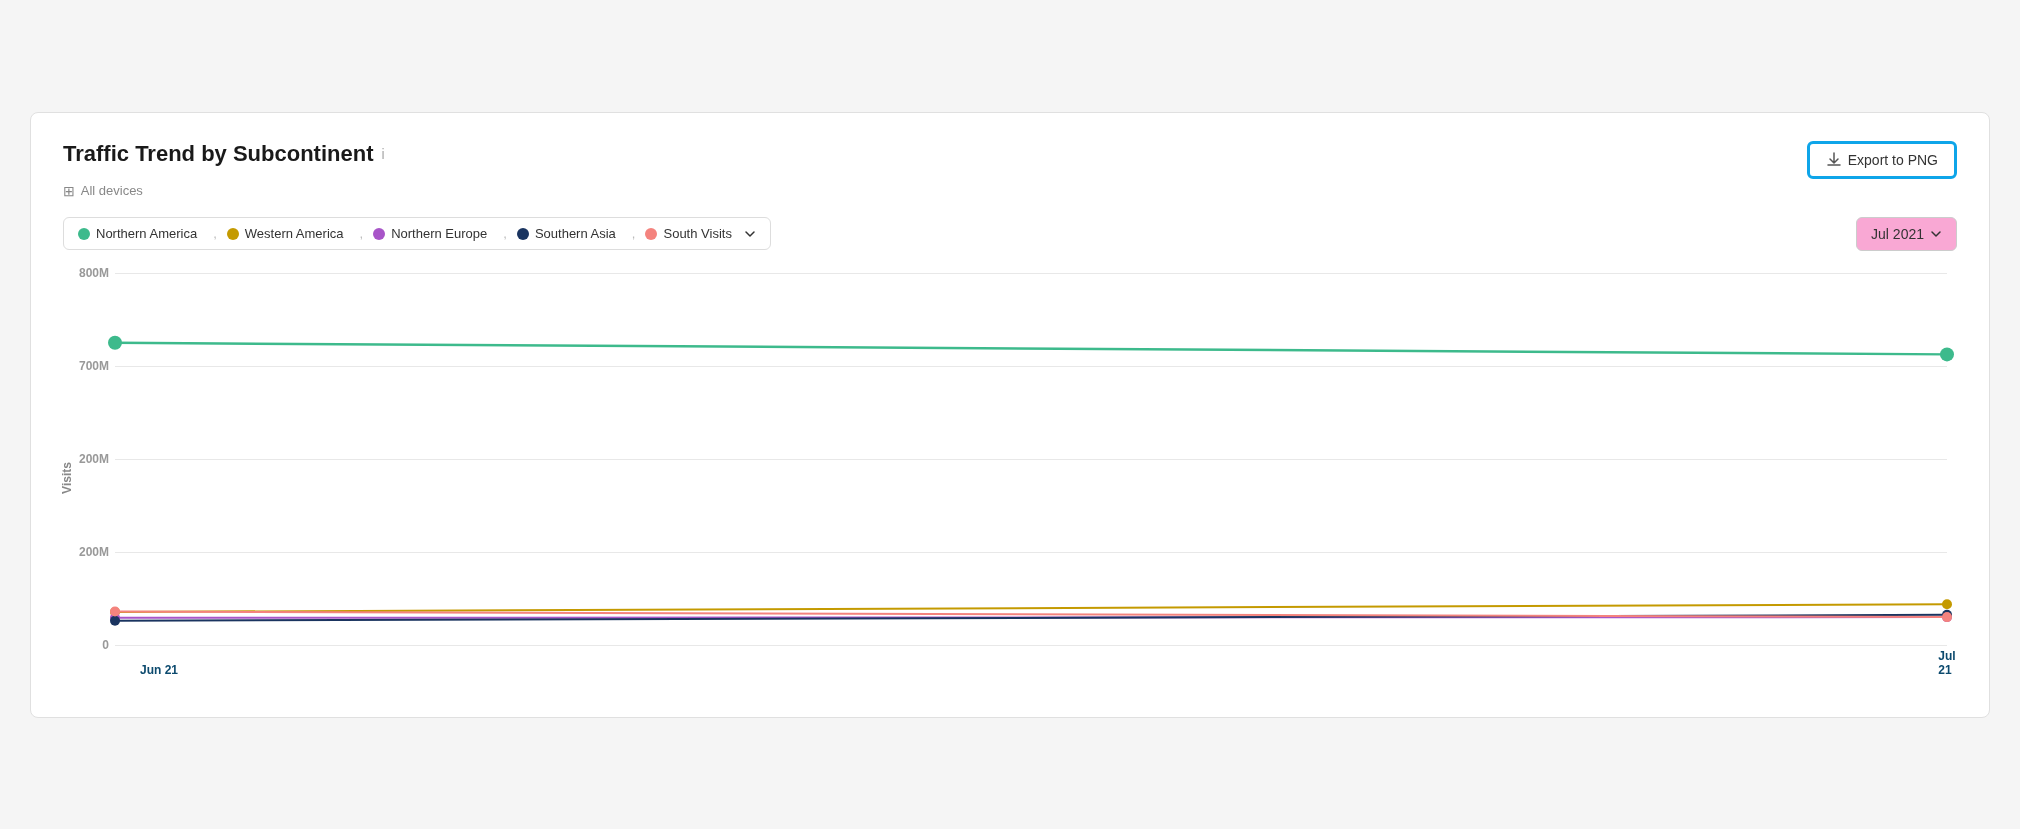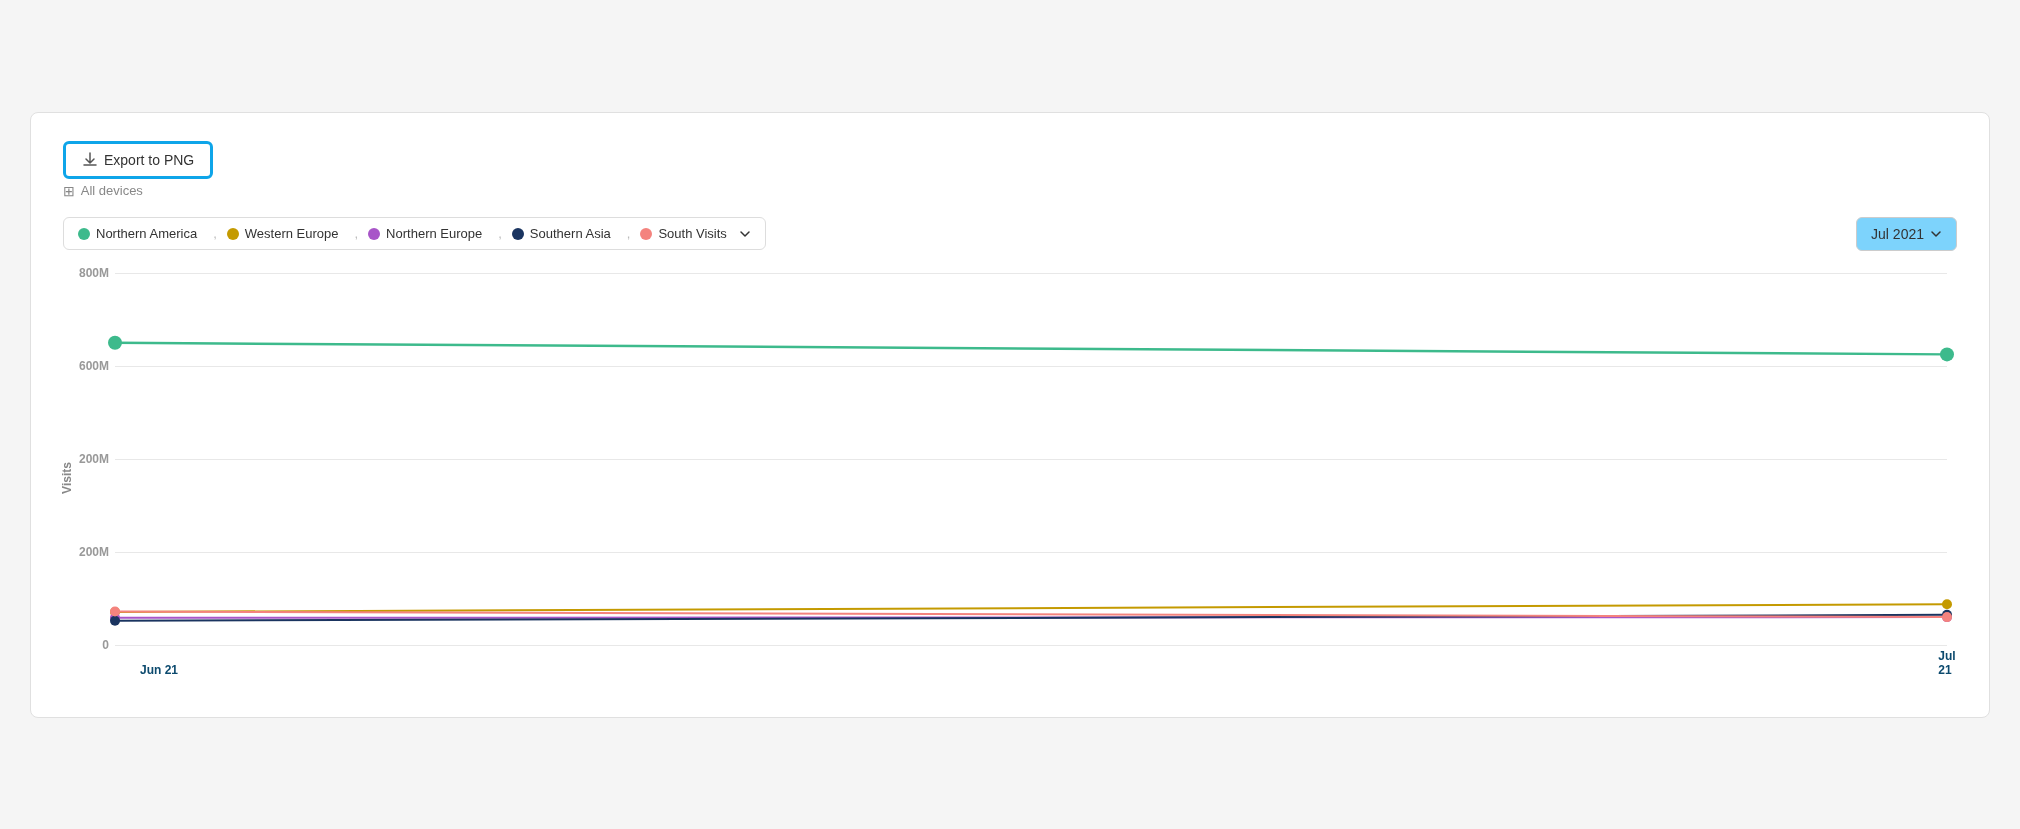--- a/index.html
+++ b/index.html
@@ -107,21 +107,21 @@
     }
     .date-selector {
       display: flex;
       align-items: center;
       gap: 6px;
       border: 1px solid #ccc;
       border-radius: 6px;
       padding: 8px 14px;
       font-size: 14px;
       color: #333;
-      background: #7dd3fc;
+      background: #f9a8d4;
       cursor: pointer;
     }
     .chart-area {
       position: relative;
       width: 100%;
       height: 430px;
       font-weight: bold;
     }
     .y-axis-label {
       position: absolute;
@@ -167,20 +167,24 @@
       width: 100%;
       height: 100%;
       overflow: visible;
     }
   </style>
 </head>
 <body>
 
 <div class="card">
   <div class="header-row">
+    <div class="title-group">
+      <span class="title">Traffic Trend by Subcontinent</span>
+      <span class="info-icon">i</span>
+    </div>
     <button class="export-btn">
       <svg width="16" height="16" viewBox="0 0 16 16" fill="none">
         <path d="M8 1v9M4 7l4 4 4-4M2 13h12" stroke="#555" stroke-width="1.5" stroke-linecap="round" stroke-linejoin="round"></path>
       </svg>
       <span>Export to PNG</span>
     </button>
   </div>
 
   <div class="subtitle-row">
     <span class="device-icon">⊞</span>
@@ -190,21 +194,21 @@
   <div class="controls-row">
     <div class="legend">
 
     <div class="legend-item">
           <span class="legend-dot" style="background: rgb(61, 186, 140);"></span>
           <span>Northern America</span>
           <span class="legend-sep">,</span>
         </div>
         <div class="legend-item">
           <span class="legend-dot" style="background: rgb(196, 154, 0);"></span>
-          <span>Western Europe</span>
+          <span>Western America</span>
           <span class="legend-sep">,</span>
         </div>
         <div class="legend-item">
           <span class="legend-dot" style="background: rgb(168, 85, 200);"></span>
           <span>Northern Europe</span>
           <span class="legend-sep">,</span>
         </div>
         <div class="legend-item">
           <span class="legend-dot" style="background: rgb(26, 52, 96);"></span>
           <span>Southern Asia</span>
@@ -228,21 +232,21 @@
     </button>
   </div>
 
   <div class="chart-area">
     <span class="y-axis-label">Visits</span>
     <div class="chart-inner">
 
       <div class="grid-line" style="top: 0%;"></div>
         <span class="y-label" style="top: 0%;">800M</span>
         <div class="grid-line" style="top: 25%;"></div>
-        <span class="y-label" style="top: 25%;">600M</span>
+        <span class="y-label" style="top: 25%;">700M</span>
         <div class="grid-line" style="top: 50%;"></div>
         <span class="y-label" style="top: 50%;">200M</span>
         <div class="grid-line" style="top: 75%;"></div>
         <span class="y-label" style="top: 75%;">200M</span>
         <div class="grid-line" style="top: 100%;"></div>
         <span class="y-label" style="top: 100%;">0</span>
         <svg class="chart-svg">
           <line x1="0%" y1="18.75%" x2="100%" y2="21.875%" stroke="#3dba8c" stroke-width="2.5"></line>
           <circle cx="0%" cy="18.75%" r="7" fill="#3dba8c"></circle>
           <circle cx="100%" cy="21.875%" r="7" fill="#3dba8c"></circle>

